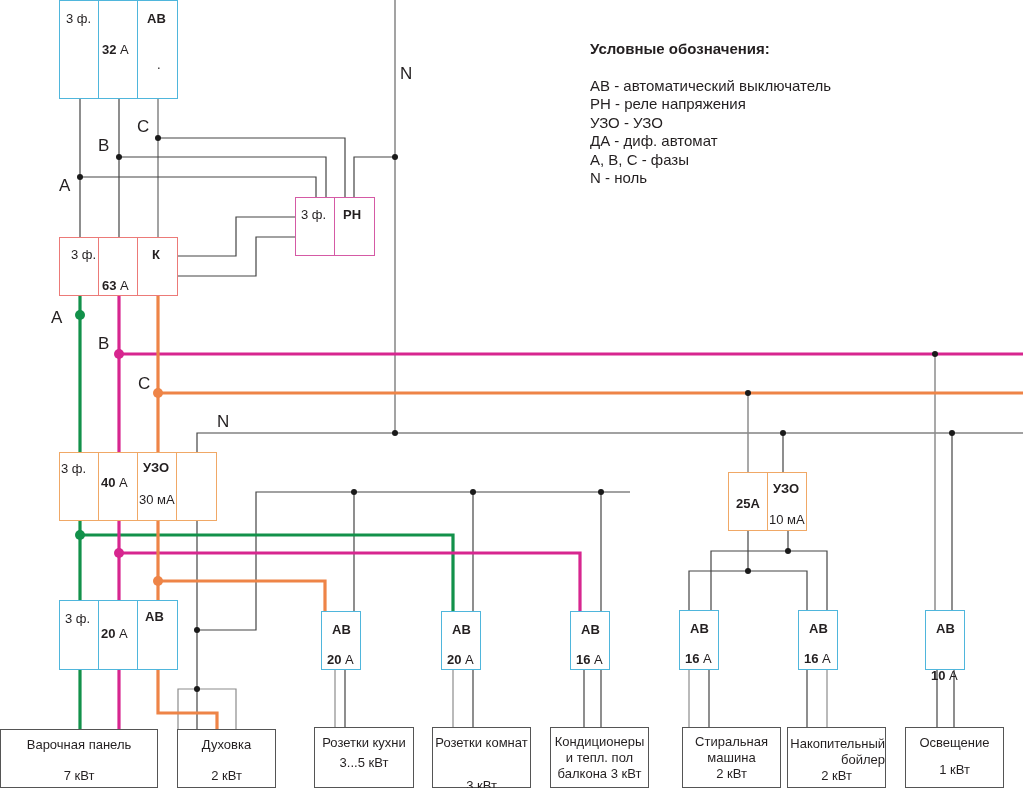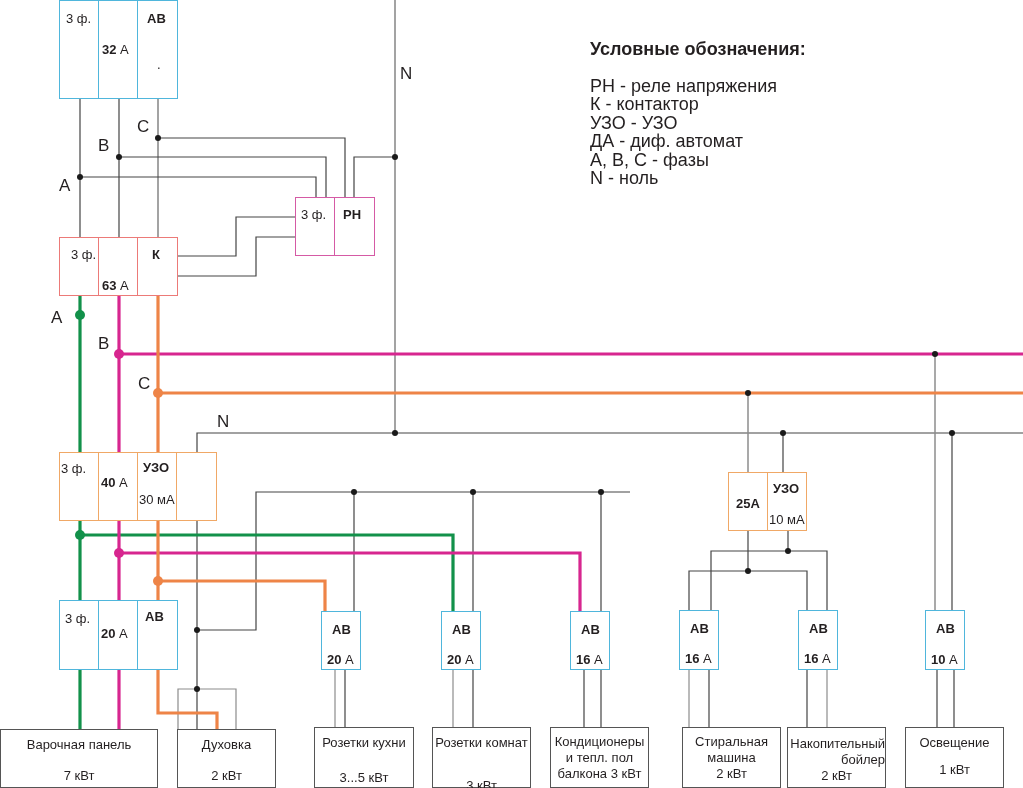--- a/index.html
+++ b/index.html
@@ -6,21 +6,21 @@
   body { width: 1023px; height: 788px; position: relative; overflow: hidden;
          font-family: "Liberation Sans", sans-serif; color: #231f20; }
   svg#wires { position: absolute; left: 0; top: 0; }
   .box { position: absolute; box-sizing: border-box; background: #fff; }
   .cell { position: absolute; box-sizing: border-box; top: 0; bottom: 0; }
   .t { position: absolute; font-size: 13px; white-space: nowrap; line-height: 1; }
   .b { font-weight: bold; }
   .lbl { position: absolute; font-size: 17px; line-height: 1; }
   .load { position: absolute; box-sizing: border-box; border: 1.3px solid #555; background: #fff;
           font-size: 13px; text-align: center; line-height: 17px; }
-  .legend { position: absolute; left: 590px; top: 40px; font-size: 18px; line-height: 18.5px; }
+  .legend { position: absolute; left: 590px; top: 40px; font-size: 15px; line-height: 18.5px; }
   .legend .title { font-weight: bold; margin-bottom: 18px; }
 </style>
 </head>
 <body>
 
 <svg id="wires" width="1023" height="788" viewBox="0 0 1023 788">
   <g fill="none" stroke-linejoin="miter">
 
     <g stroke="#444" stroke-width="1.2">
       <line x1="80" y1="98" x2="80" y2="237"></line>
@@ -198,34 +198,34 @@
 <div class="box" style="left:679px;top:610px;width:40px;height:60px;border:1.5px solid #4fb6dc;">
   <span class="t b" style="left:10px;top:11px;">АВ</span>
   <span class="t" style="left:5px;top:41px;"><b>16</b><span> А</span></span>
 </div>
 <div class="box" style="left:798px;top:610px;width:40px;height:60px;border:1.5px solid #4fb6dc;">
   <span class="t b" style="left:10px;top:11px;">АВ</span>
   <span class="t" style="left:5px;top:41px;"><b>16</b><span> А</span></span>
 </div>
 <div class="box" style="left:925px;top:610px;width:40px;height:60px;border:1.5px solid #4fb6dc;">
   <span class="t b" style="left:10px;top:11px;">АВ</span>
-  <span class="t" style="left:5px;top:42px;"><b>10</b><span> А</span></span>
+  <span class="t" style="left:5px;top:58px;"><b>10</b><span> А</span></span>
 </div>
 
 <div class="load" style="left:0;top:729px;width:158px;height:59px;">
   <div style="margin-top:6px;">Варочная панель</div>
   <div style="margin-top:14px;">7 кВт</div>
 </div>
 <div class="load" style="left:177px;top:729px;width:99px;height:59px;">
   <div style="margin-top:6px;">Духовка</div>
   <div style="margin-top:14px;">2 кВт</div>
 </div>
 <div class="load" style="left:314px;top:727px;width:100px;height:61px;">
   <div style="margin-top:6px;">Розетки кухни</div>
-  <div style="margin-top:18px;">3...5 кВт</div>
+  <div style="margin-top:3px;">3...5 кВт</div>
 </div>
 <div class="load" style="left:432px;top:727px;width:99px;height:61px;">
   <div style="margin-top:6px;">Розетки комнат</div>
   <div style="margin-top:26px;">3 кВт</div>
 </div>
 <div class="load" style="left:550px;top:727px;width:99px;height:61px;">
   <div style="margin-top:6px;white-space:pre-line;line-height:16px;">Кондиционеры
 и тепл. пол
 балкона 3 кВт</div>
 </div>
@@ -239,19 +239,19 @@
 бойлер</div>
   <div style="line-height:16px;">2 кВт</div>
 </div>
 <div class="load" style="left:905px;top:727px;width:99px;height:61px;">
   <div style="margin-top:6px;">Освещение</div>
   <div style="margin-top:10px;">1 кВт</div>
 </div>
 
 <div class="legend">
   <div class="title">Условные обозначения:</div>
+  <div>АВ - автоматический выключатель</div>
   <div>РН - реле напряжения</div>
-  <div>К - контактор</div>
   <div>УЗО - УЗО</div>
   <div>ДА - диф. автомат</div>
   <div>А, В, С - фазы</div>
   <div>N - ноль</div>
 </div>
 
 </body></html>

